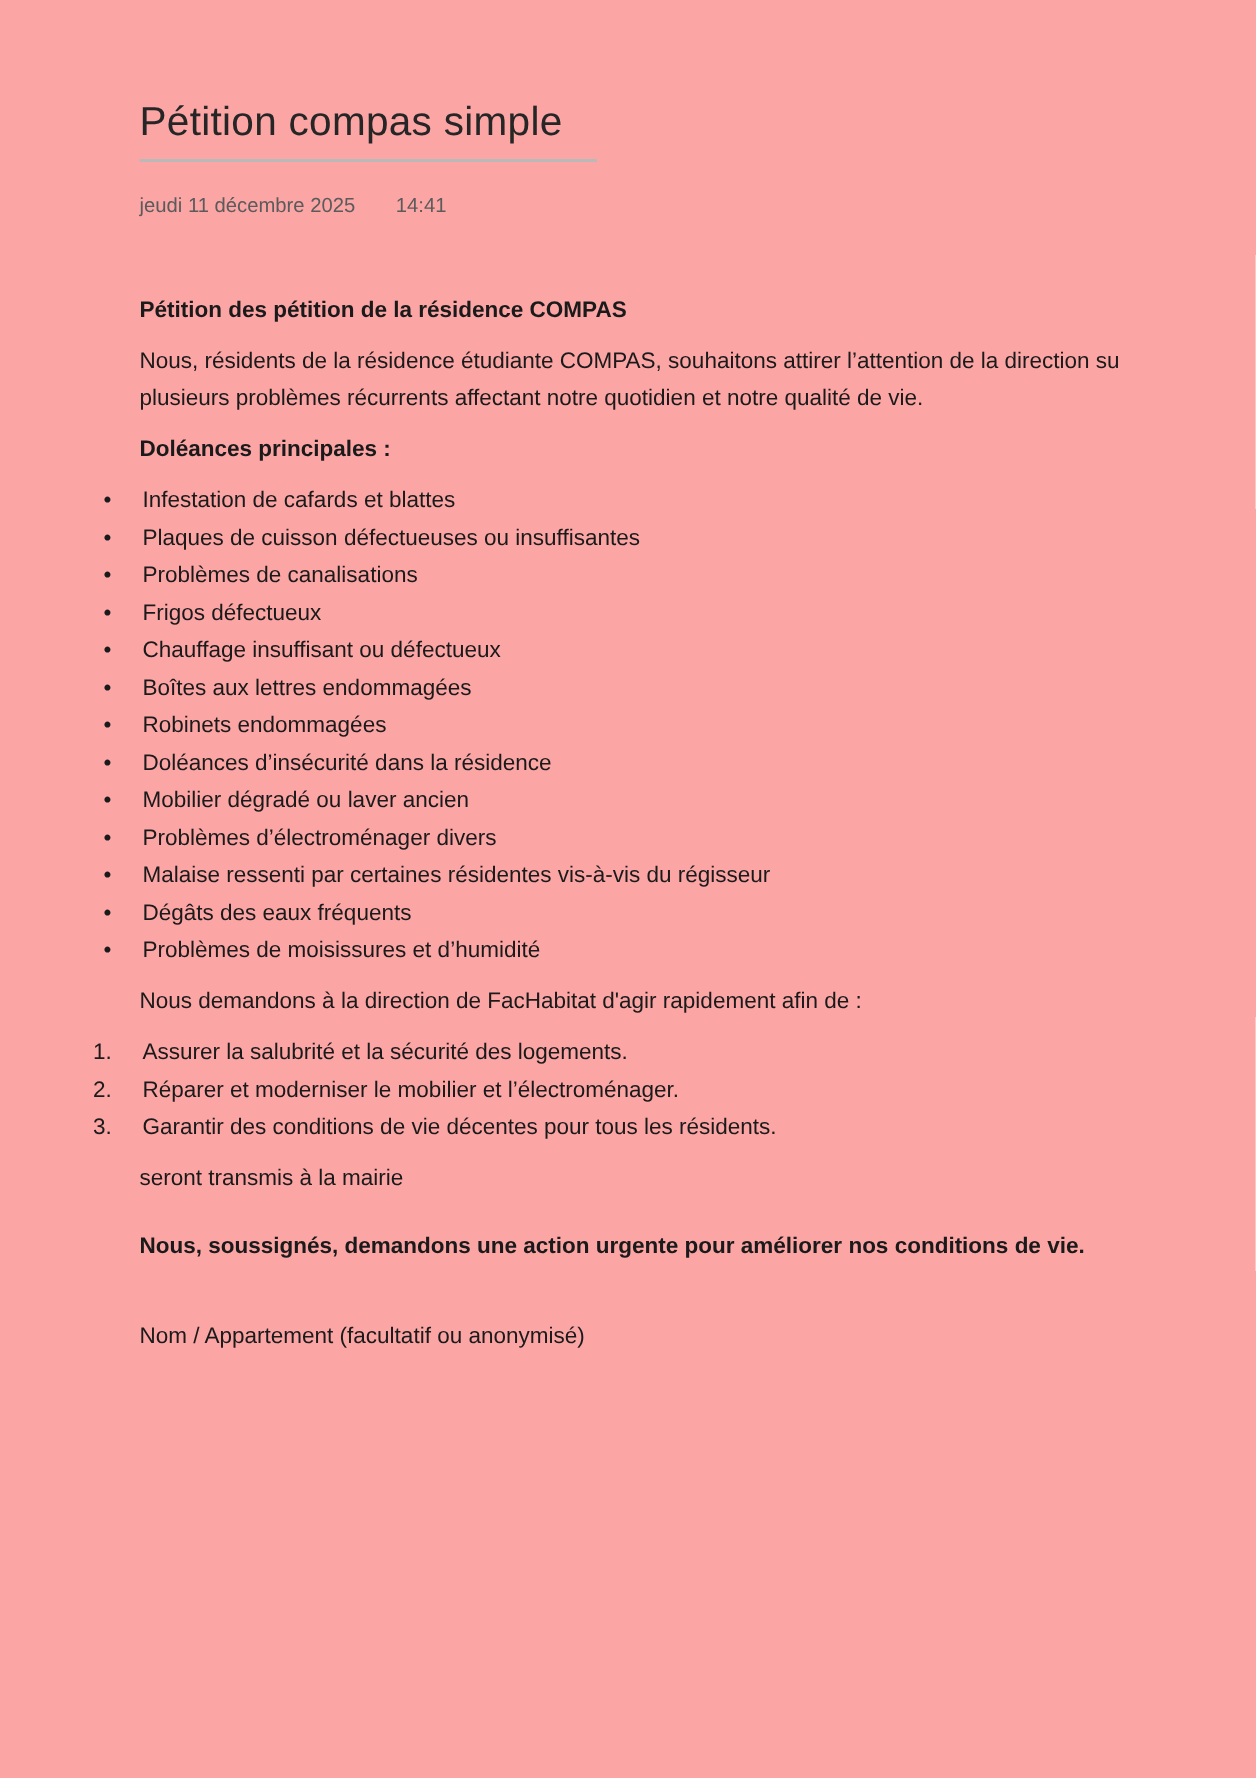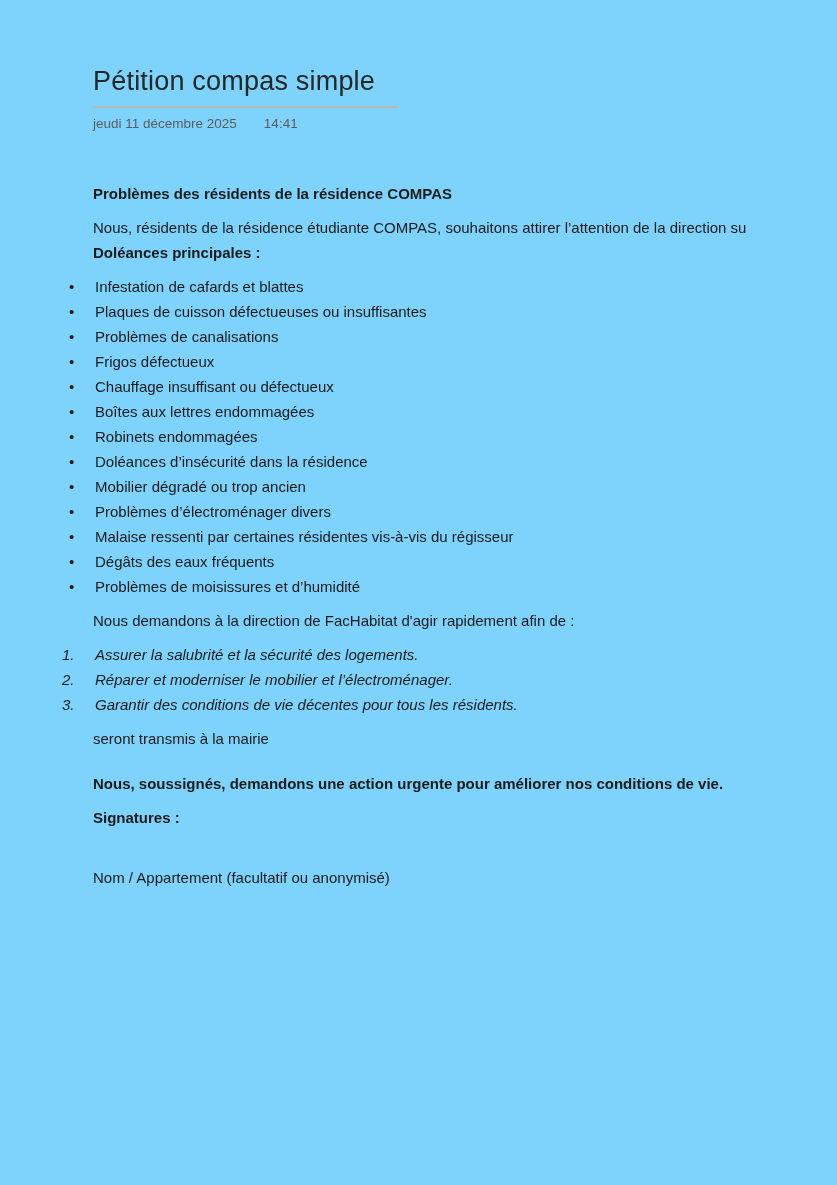--- a/index.html
+++ b/index.html
@@ -12,42 +12,42 @@
     height: 1185px;
     overflow: hidden;
     font-family: "Liberation Sans", sans-serif;
     color: #1a1a1a;
     -webkit-font-smoothing: antialiased;
   }
   .page {
     position: relative;
     width: 837px;
     height: 1185px;
-    background: #7dd3fc;
+    background: #fca5a5;
   }
   
   .note-header {
     padding: 64px 0 0 93px;
   }
   .note-title {
     margin: 0;
     font-size: 27px;
     font-weight: 400;
     line-height: 34px;
     color: #262626;
     letter-spacing: 0.2px;
   }
   .title-rule {
     width: 305px;
     height: 0;
     border-top: 2px solid #b9b9b9;
     margin-top: 8px;
   }
   .date-line {
-    margin-top: 7px;
+    margin-top: 20px;
     font-size: 13.5px;
     color: #5b5b5b;
     line-height: 18px;
   }
   .date-line .time {
     margin-left: 27px;
   }
   
   .content {
     margin-top: 48px;
@@ -91,21 +91,20 @@
     counter-reset: demand;
     margin: 0 0 9px 0;
     padding: 0;
   }
   ol.demands li {
     position: relative;
     counter-increment: demand;
     margin-left: 95px;
     line-height: 25px;
     white-space: nowrap;
-    font-style: italic;
   }
   ol.demands li::before {
     content: counter(demand) ".";
     position: absolute;
     left: -33px;
     top: 0;
   }
   .gap-md { margin-top: 20px !important; }
   .gap-lg { margin-top: 35px !important; }
 </style>
@@ -117,52 +116,52 @@
   <header class="note-header">
     <h1 class="note-title">Pétition compas simple</h1>
     <div class="title-rule"></div>
     <div class="date-line">
       <span>jeudi 11 décembre 2025</span><span class="time">14:41</span>
     </div>
   </header>
 
   <main class="content">
 
-    <p class="bold">Problèmes des résidents de la résidence COMPAS</p>
+    <p class="bold">Pétition des pétition de la résidence COMPAS</p>
 
     <p class="wrapline">Nous, résidents de la résidence étudiante COMPAS, souhaitons attirer l’attention de la direction su</p>
+    <p class="lastline">plusieurs problèmes récurrents affectant notre quotidien et notre qualité de vie.</p>
 
     <p class="bold">Doléances principales :</p>
 
     <ul class="grievances">
       <li>Infestation de cafards et blattes</li>
       <li>Plaques de cuisson défectueuses ou insuffisantes</li>
       <li>Problèmes de canalisations</li>
       <li>Frigos défectueux</li>
       <li>Chauffage insuffisant ou défectueux</li>
       <li>Boîtes aux lettres endommagées</li>
       <li>Robinets endommagées</li>
       <li>Doléances d’insécurité dans la résidence</li>
-      <li>Mobilier dégradé ou trop ancien</li>
+      <li>Mobilier dégradé ou laver ancien</li>
       <li>Problèmes d’électroménager divers</li>
       <li>Malaise ressenti par certaines résidentes vis-à-vis du régisseur</li>
       <li>Dégâts des eaux fréquents</li>
       <li>Problèmes de moisissures et d’humidité</li>
     </ul>
 
     <p>Nous demandons à la direction de FacHabitat d'agir rapidement afin de :</p>
 
     <ol class="demands">
       <li>Assurer la salubrité et la sécurité des logements.</li>
       <li>Réparer et moderniser le mobilier et l’électroménager.</li>
       <li>Garantir des conditions de vie décentes pour tous les résidents.</li>
     </ol>
 
     <p class="lastline">seront transmis à la mairie</p>
 
     <p class="bold gap-md">Nous, soussignés, demandons une action urgente pour améliorer nos conditions de vie.</p>
 
-    <p class="bold">Signatures :</p>
 
     <p class="gap-lg">Nom / Appartement (facultatif ou anonymisé)</p>
 
   </main>
 </div>
 
 </body></html>

